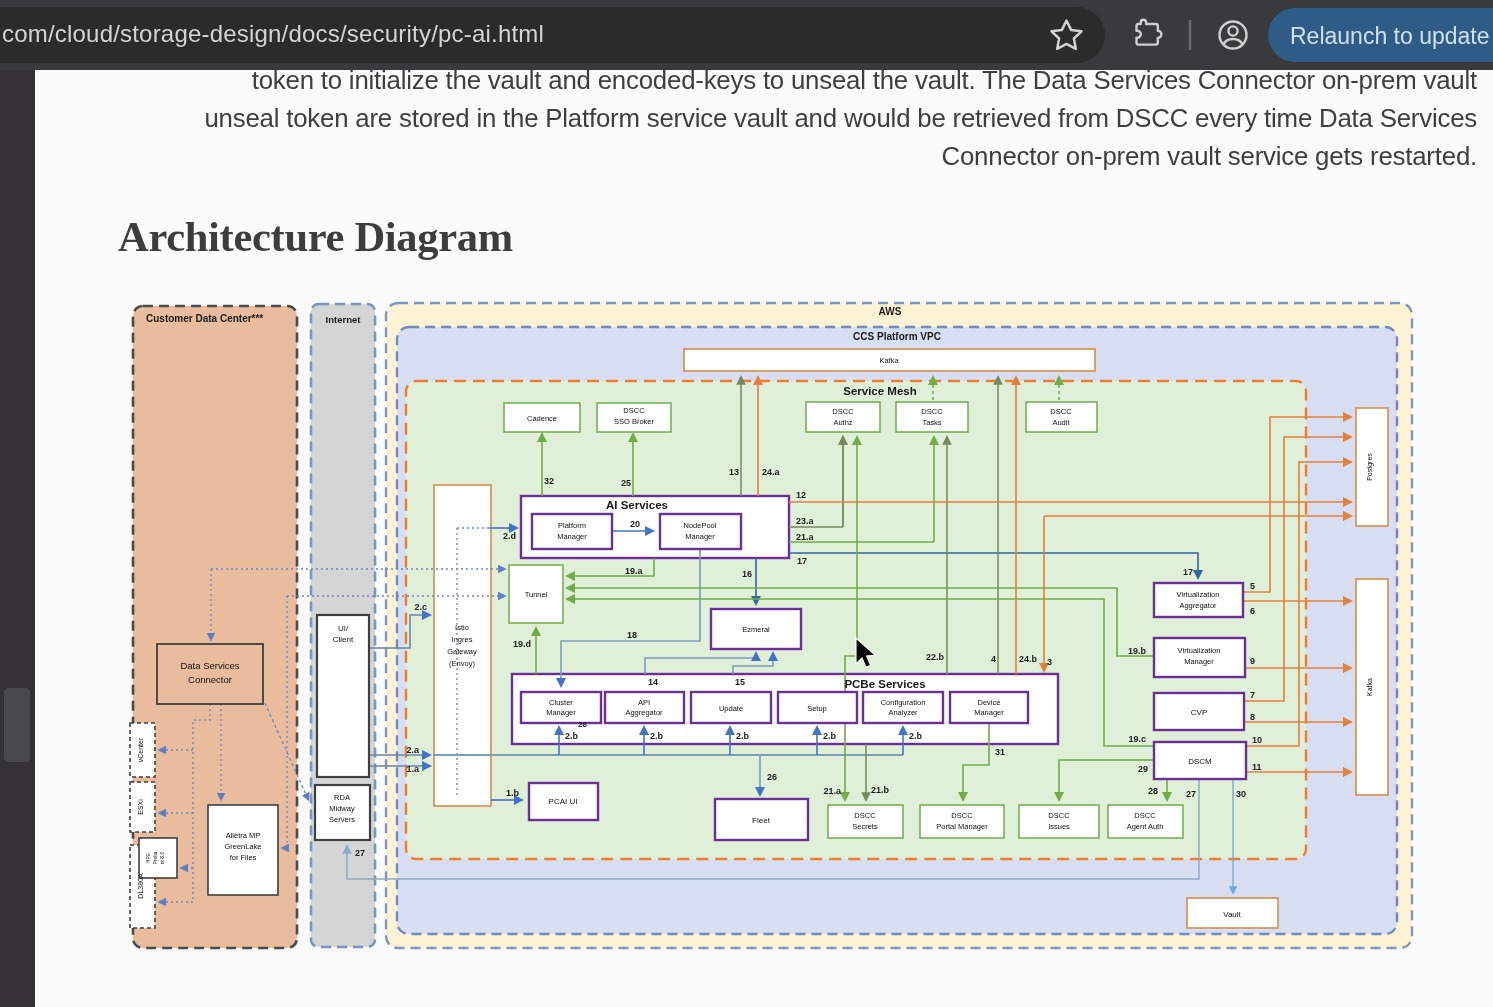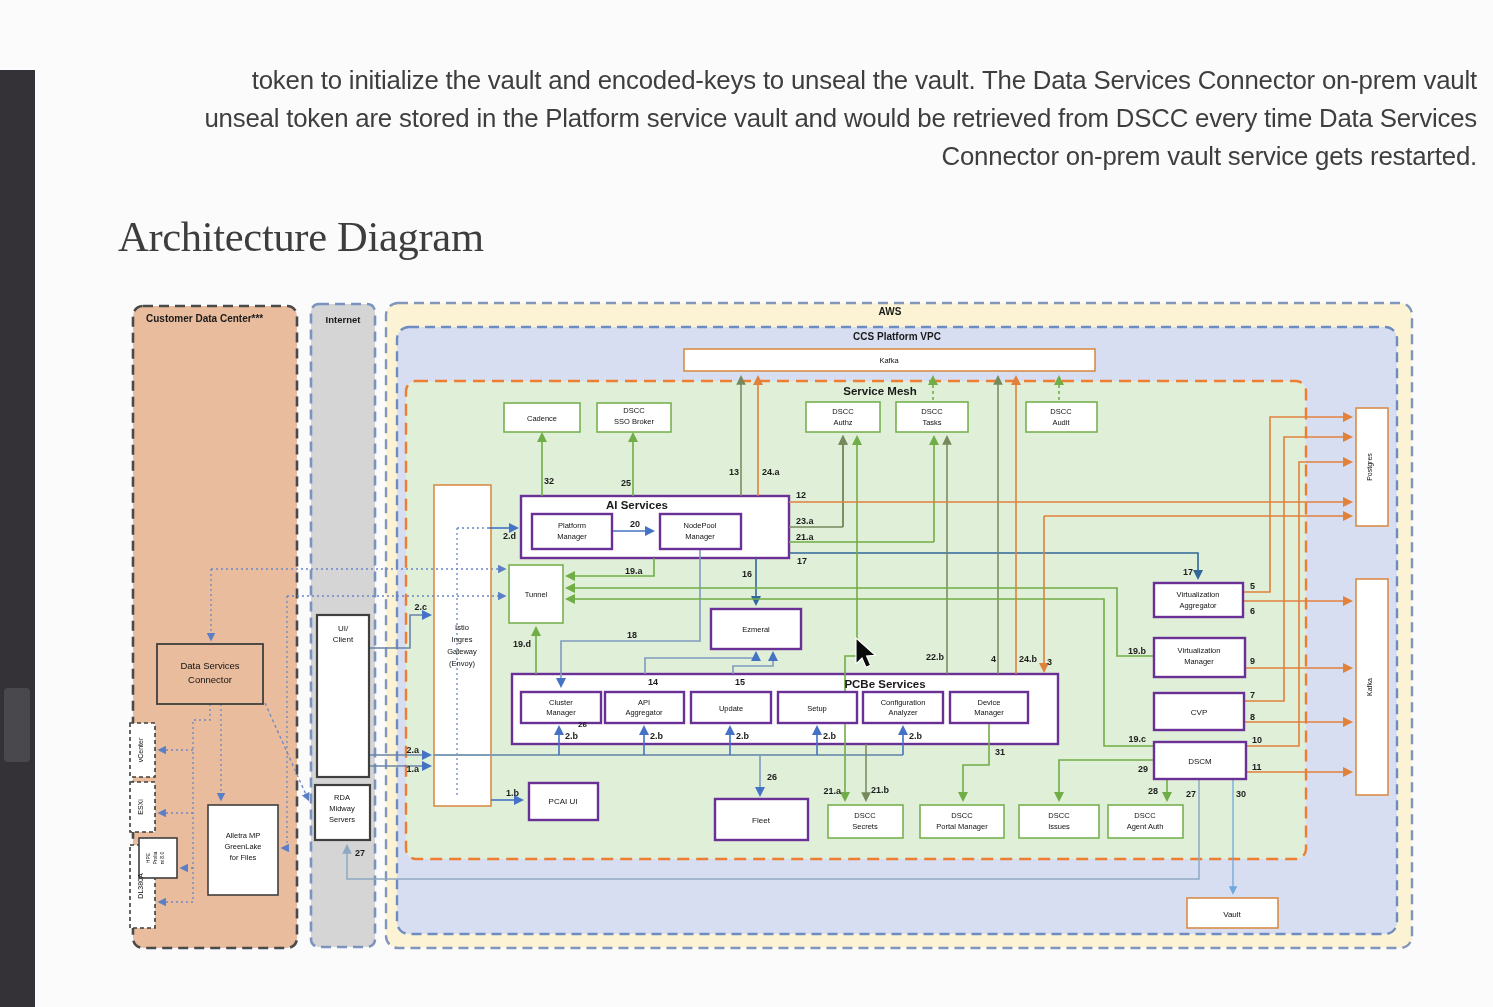--- a/index.html
+++ b/index.html
@@ -5,26 +5,42 @@
   html,body{margin:0;padding:0;background:#fbfbfb;width:1493px;height:1007px;overflow:hidden;font-family:"Liberation Sans",sans-serif;}
   #page{position:absolute;left:0;top:0;width:1493px;height:1007px;}
   #toolbar{position:absolute;left:0;top:0;width:1493px;height:70px;background:#3a3a3c;}
   #urlbar{position:absolute;left:-30px;top:7px;width:1135px;height:56px;border-radius:28px;background:#2b2b2c;}
   #urltext{position:absolute;left:2px;top:20px;font-size:24px;color:#d4d4d4;letter-spacing:0.2px;}
   #pill{position:absolute;left:1268px;top:8px;width:260px;height:54px;border-radius:27px;background:#2e5c86;}
   #pilltext{position:absolute;left:1290px;top:23px;font-size:23px;color:#cfe0ef;white-space:nowrap;}
   #leftstrip{position:absolute;left:0;top:70px;width:35px;height:937px;background:#343236;}
   #thumb{position:absolute;left:4px;top:618px;width:26px;height:74px;background:#49484c;border-radius:4px;}
   #para{position:absolute;left:157px;top:61px;width:1320px;font-size:25.8px;line-height:38px;color:#3e3e3e;letter-spacing:-0.2px;text-align:right;}
-  #head{position:absolute;left:118px;top:212px;font-family:"Liberation Serif",serif;font-weight:normal;font-size:42.5px;color:#3d3d3d;letter-spacing:-0.3px;}
+  #head{position:absolute;left:118px;top:212px;font-family:"Liberation Serif",serif;font-weight:bold;font-size:42.5px;color:#3d3d3d;letter-spacing:-0.3px;}
   svg text{font-family:"Liberation Sans",sans-serif;}
 </style>
 </head>
 <body>
 <div id="page">
+  <div id="toolbar">
+    <div id="urlbar"></div>
+    <div id="urltext">com/cloud/storage-design/docs/security/pc-ai.html</div>
+    <svg id="icons" width="1493" height="70" style="position:absolute;left:0;top:0">
+      <path d="M1066.5 20.5 l4.6 9.4 10.4 1.4 -7.6 7.2 1.9 10.3 -9.3 -4.9 -9.3 4.9 1.9 -10.3 -7.6 -7.2 10.4 -1.4 z" fill="none" stroke="#d2d2d2" stroke-width="2.5" stroke-linejoin="round"></path>
+      <g stroke="#cfcfcf" stroke-width="2.4" fill="none">
+        <path d="M1136.5,26 a2,2 0 0 1 2,-2 h2.2 v-1.6 a2.7,2.7 0 0 1 5.4,0 v1.6 h9.7 a2,2 0 0 1 2,2 v4.7 a3.6,3.6 0 1 1 0,7.2 v4.7 a2,2 0 0 1 -2,2 h-17.3 a2,2 0 0 1 -2,-2 v-4.9 a3.5,3.5 0 1 0 0,-6.8 z" stroke-linejoin="round"></path>
+        <line x1="1190" y1="20" x2="1190" y2="50" stroke="#6a6a6a" stroke-width="2.5"></line>
+        <circle cx="1233" cy="35" r="13.5"></circle>
+        <circle cx="1233" cy="31" r="4.6"></circle>
+        <path d="M1223.5 44.5 a10 8 0 0 1 19 0"></path>
+      </g>
+    </svg>
+    <div id="pill"></div>
+    <div id="pilltext">Relaunch to update</div>
+  </div>
   <div id="leftstrip">
       <div id="thumb"></div>
     </div>
   <div id="para">token to initialize the vault and encoded-keys to unseal the vault. The Data Services Connector on-prem vault<br>unseal token are stored in the Platform service vault and would be retrieved from DSCC every time Data Services<br>Connector on-prem vault service gets restarted.</div>
   <div id="head">Architecture Diagram</div>
   <svg id="diag" width="1310" height="670" viewBox="114 293 1310 670" style="position:absolute;left:114px;top:293px">
   <defs>
     <marker id="ma_o" viewBox="0 0 10 10" refX="8" refY="5" markerWidth="6.4" markerHeight="6.4" orient="auto-start-reverse">
           <path d="M0,0 L10,5 L0,10 z" fill="#e0813c"></path>
         </marker>

